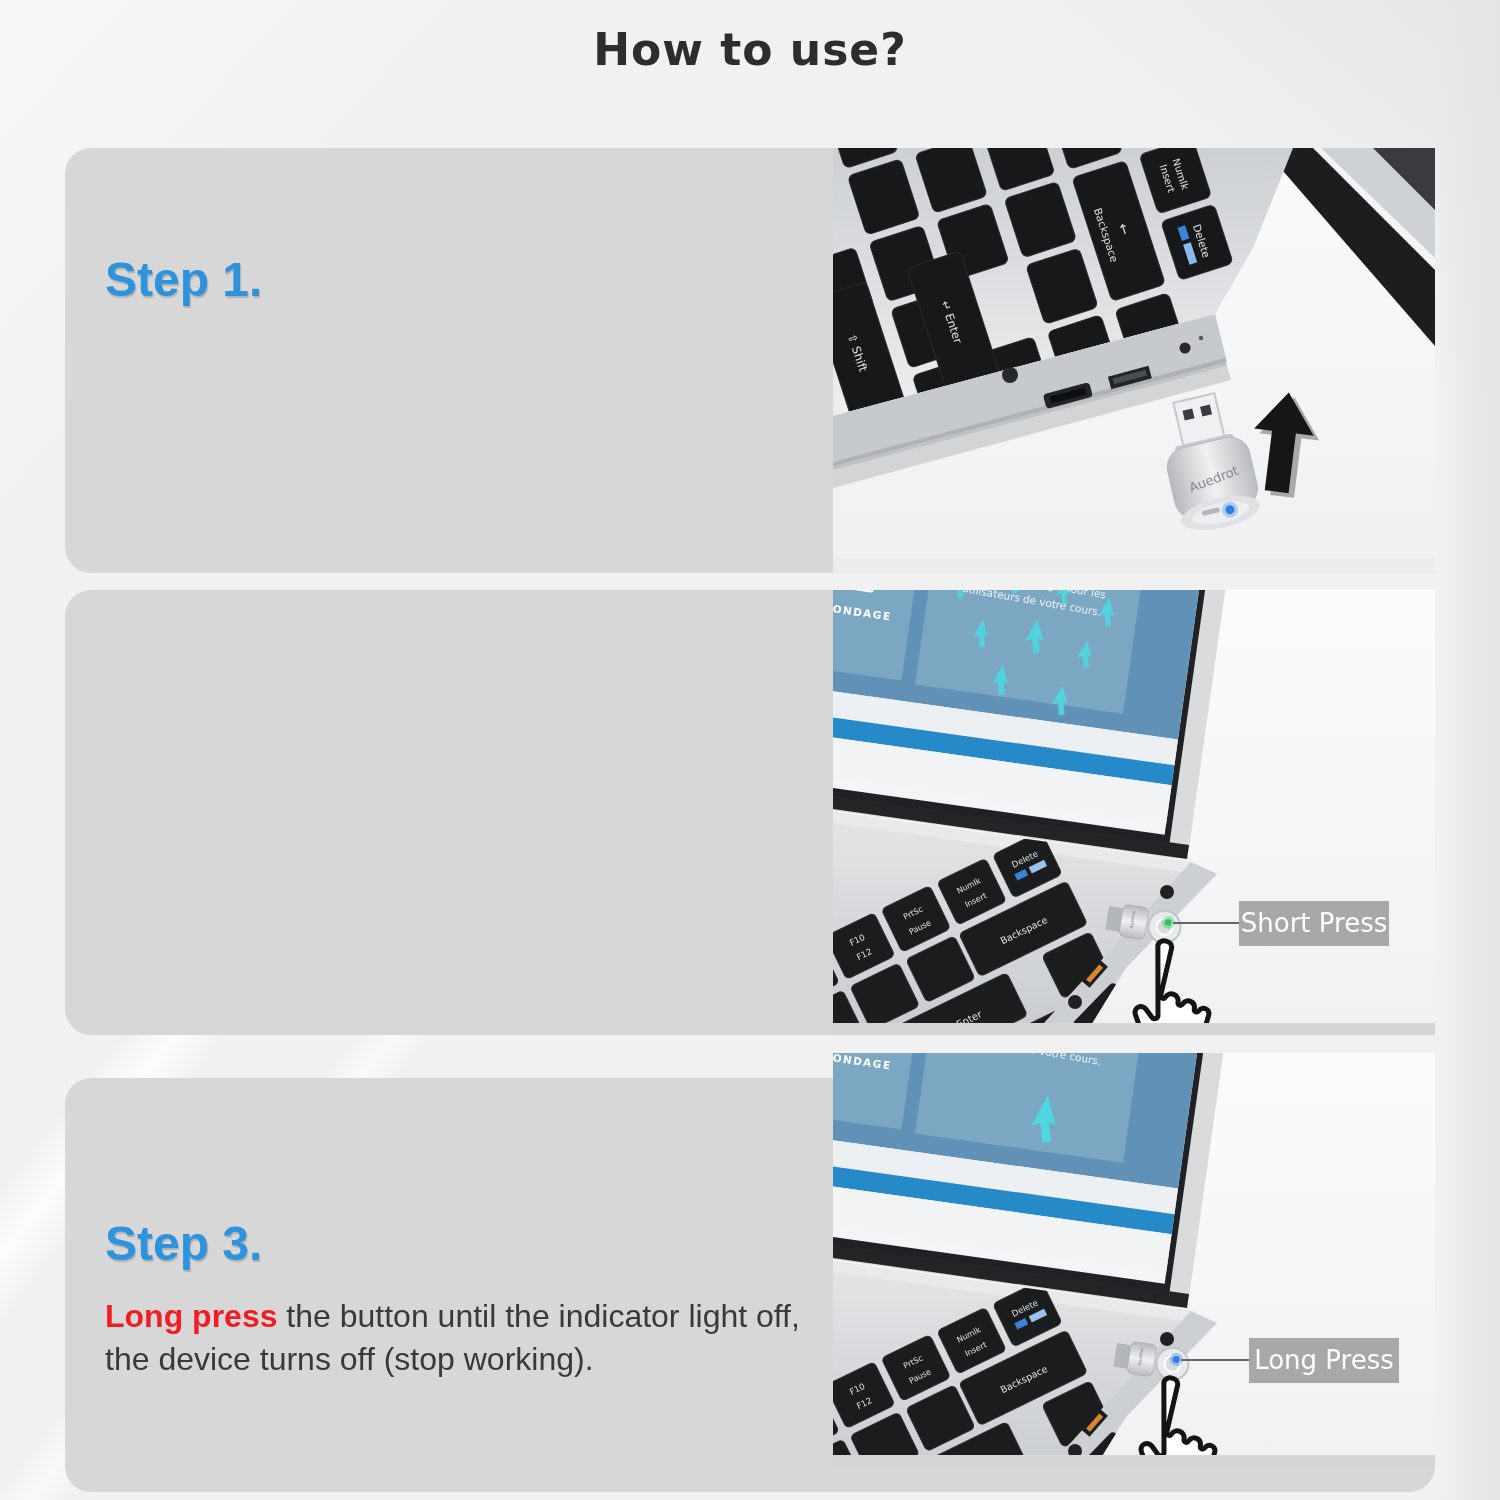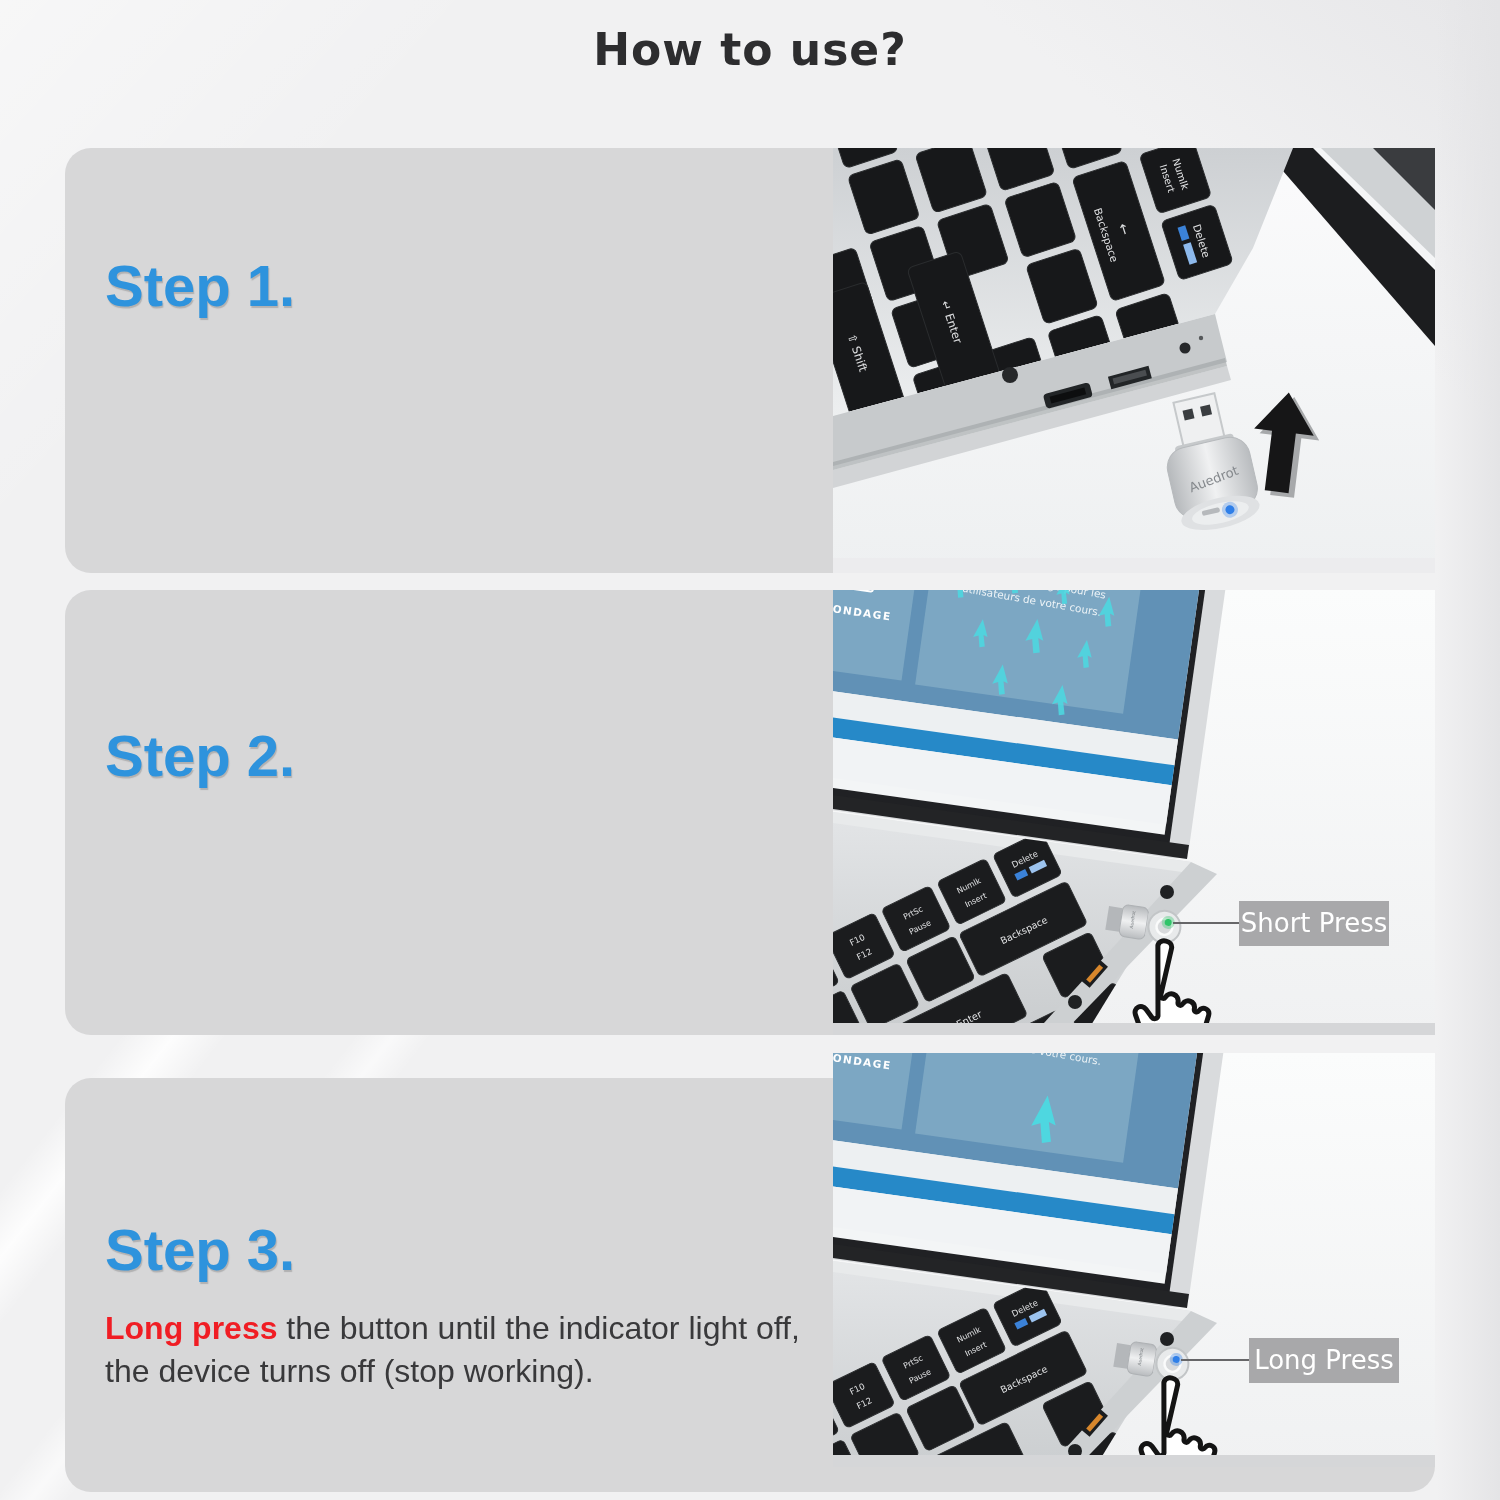--- a/index.html
+++ b/index.html
@@ -22,21 +22,21 @@
   h1.title{position:absolute;top:24px;left:0;width:100%;text-align:center;margin:0;
     font-family:"DejaVu Sans",sans-serif;font-weight:bold;font-size:44px;color:#2d2d2f;letter-spacing:1px;}
   .panel{position:absolute;left:65px;width:1370px;background:#d7d7d8;border-radius:26px;}
   .panel1{top:148px;height:425px;}
   .panel2{top:590px;height:445px;}
   .panel3{top:1078px;height:414px;}
   .panel-inner{padding-left:40px;}
   .panel1 .panel-inner{padding-top:104px;}
   .panel2 .panel-inner{padding-top:132px;}
   .panel3 .panel-inner{padding-top:138px;}
-  .step-heading{margin:0;font-size:58px;font-weight:bold;color:#2e93dd;
+  .step-heading{margin:0;font-size:48px;font-weight:bold;color:#2e93dd;
     text-shadow:1px 2px 1px rgba(80,80,80,.28);}
   .step-body{width:732px;margin:24px 0 0 0;font-size:32px;line-height:1.33;color:#39393b;}
   .red{color:#f01d24;font-weight:bold;}
   .photo{position:absolute;left:833px;width:602px;overflow:hidden;background:#f7f8f9;}
   #photo1{top:148px;height:425px;}
   #photo2{top:590px;height:445px;}
   #photo3{top:1053px;height:414px;}
   .photo svg{display:block;}
   svg text{font-family:"DejaVu Sans","Liberation Sans",sans-serif;}
   figure{margin:0;}
@@ -180,21 +180,20 @@
     <polygon points="0,-56 30,-16 12,-16 12,44 -12,44 -12,-16 -30,-16" fill="#a7a9ab" transform="translate(6,4)"></polygon>
     <polygon points="0,-56 30,-16 12,-16 12,44 -12,44 -12,-16 -30,-16" fill="#161617"></polygon>
   </g>
 
   <rect x="0" y="410" width="602" height="15" fill="#ececee"></rect>
 </svg>
 </figure>
 
 <section class="panel panel2">
   <div class="panel-inner">
-    <h2 class="step-heading">Step 2.</h2>
   </div>
 </section>
 
 <figure class="photo" id="photo2">
 <svg viewBox="0 0 602 445" width="602" height="445">
   <defs>
     <linearGradient id="bg2" x1="0" y1="0" x2="0" y2="1">
       <stop offset="0" stop-color="#fbfcfc"></stop>
           <stop offset="1" stop-color="#f0f1f2"></stop>
     </linearGradient>

